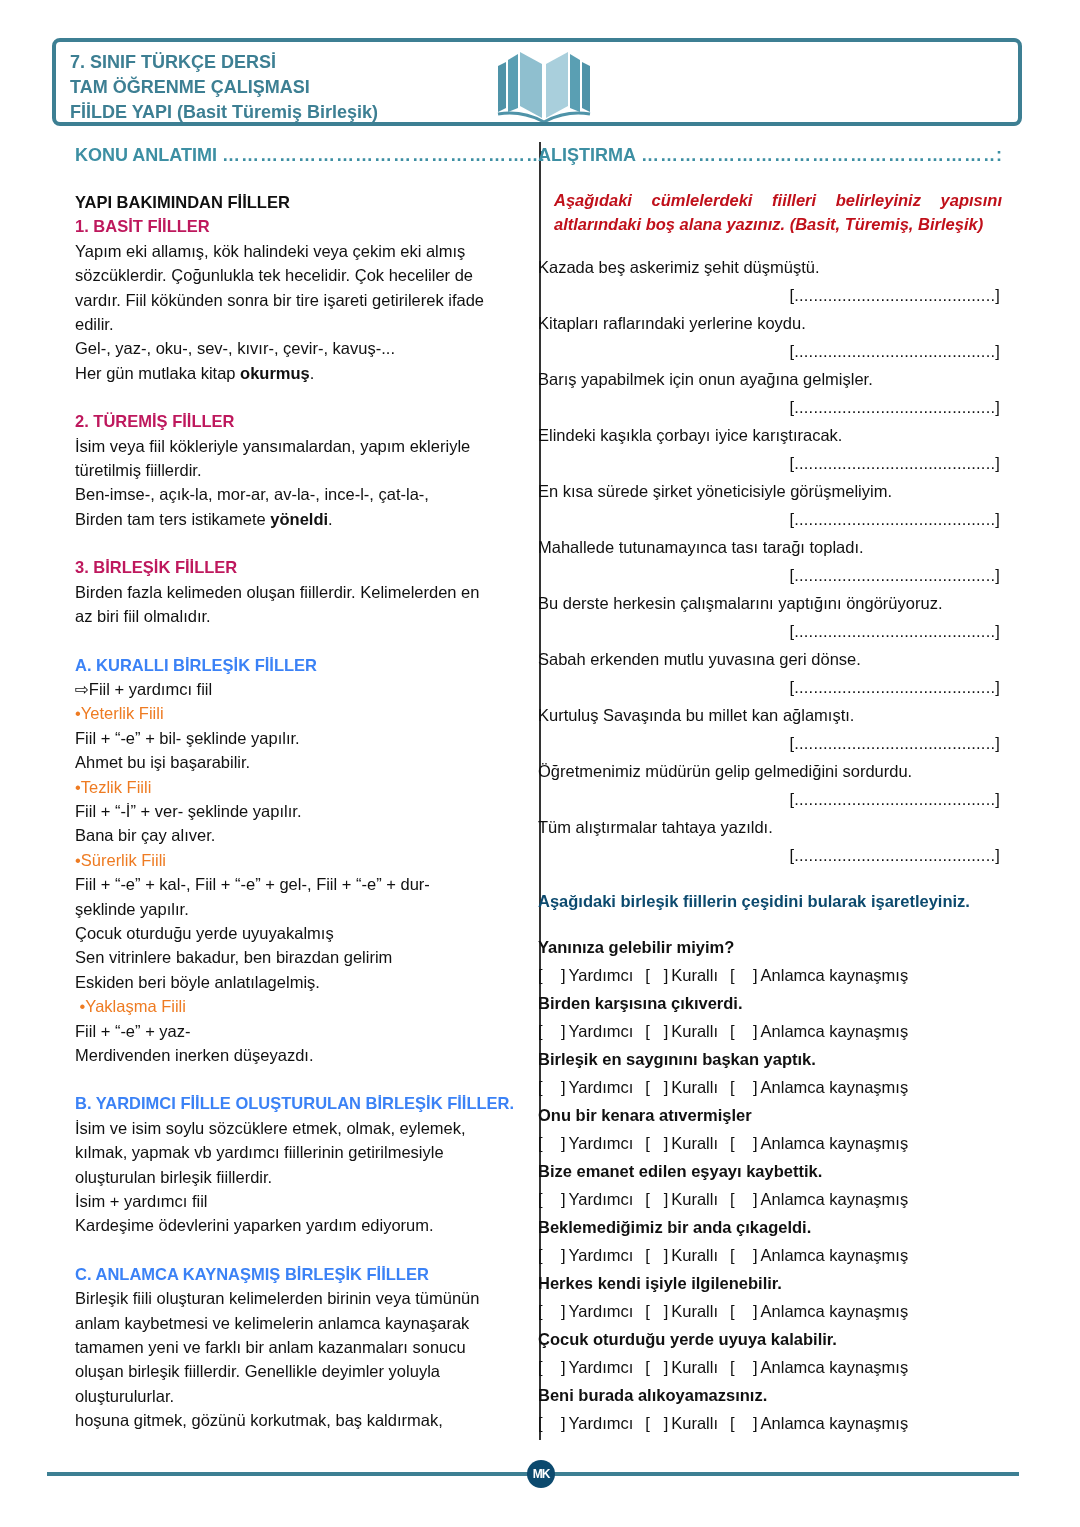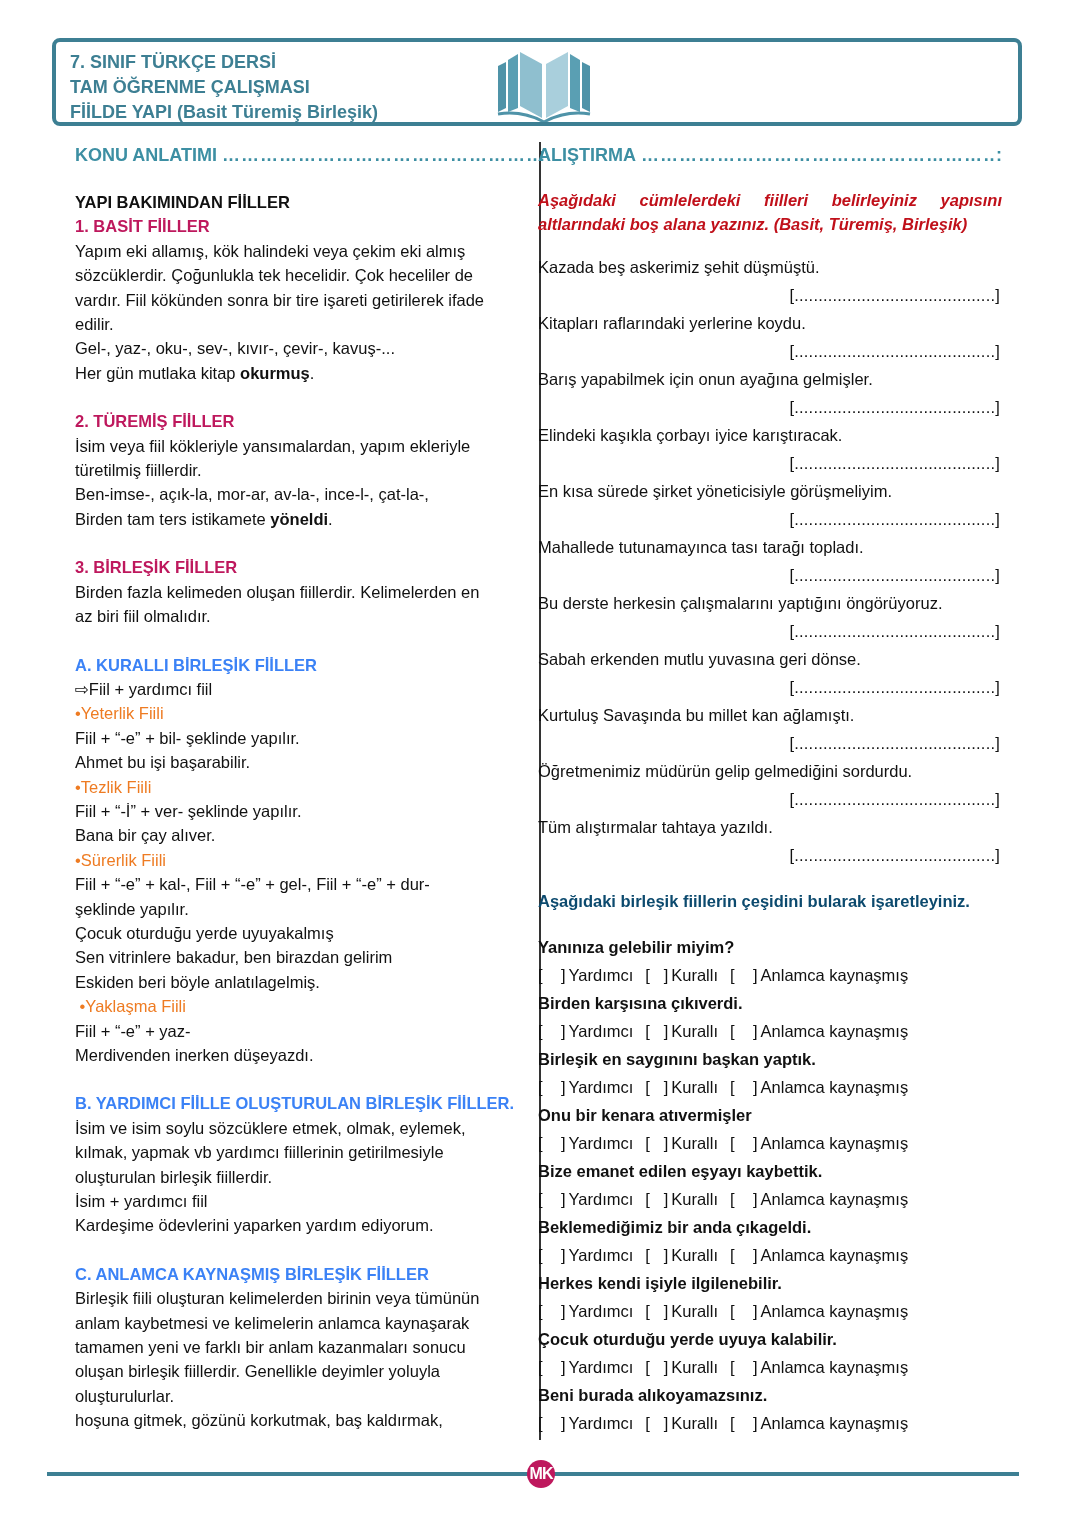--- a/index.html
+++ b/index.html
@@ -33,40 +33,40 @@
     .line { font-size: 16.5px; line-height: 24.4px; white-space: nowrap; }
     .bold { font-weight: bold; text-align: center; }
     .h-black { font-weight: bold; font-size: 16.5px; line-height: 24.4px; }
     .h-blue { font-weight: bold; color: #be185d; font-size: 16.5px; line-height: 24.4px; }
     .h-teal { font-weight: bold; color: #3b82f6; font-size: 16.5px; line-height: 24.4px; }
     .h-orange { color: #ee7b22; font-size: 16.5px; line-height: 24.4px; }
     .gap { height: 24px; }
 
     .instr-red {
       color: #c0101a; font-weight: bold; font-style: italic;
-      font-size: 16.5px; line-height: 24.4px; text-align: justify; text-align-last: left;
+      font-size: 16.5px; line-height: 24.4px; text-align: justify; text-align-last: left; margin-left: 16px;
     }
     .ex-item { margin: 0; }
     .ex-sentence { font-size: 16.5px; line-height: 28px; white-space: nowrap; }
     .ex-answer {
       font-size: 16.5px; line-height: 28px; text-align: right; padding-right: 2px;
       letter-spacing: 0.2px;
     }
     .instr-teal { font-weight: bold; color: #0c4a6e; font-size: 16.5px; line-height: 24px; }
     .q-sentence { font-weight: bold; font-size: 16.5px; line-height: 28px; white-space: nowrap; }
     .q-options { font-size: 16.5px; line-height: 28px; white-space: nowrap; display: flex; }
     .opt { display: inline-flex; align-items: center; margin-right: 12px; }
     .opt .box { white-space: pre; }
 
     .footer-line {
       position: absolute; left: 47px; top: 1472px; width: 972px; height: 4px; background: #3d7f93;
     }
     .footer-badge {
       position: absolute; left: 527px; top: 1460px; width: 28px; height: 28px; border-radius: 50%;
-      background: #be185d; color: #ffffff; font-weight: bold; font-size: 16px;
+      background: #0c4a6e; color: #ffffff; font-weight: bold; font-size: 12px;
       display: flex; align-items: center; justify-content: center; letter-spacing: -1px;
     }
   </style>
 </head>
 <body>
 
 <div class="header-box">
   <div class="header-text">
     <div>7. SINIF TÜRKÇE DERSİ</div>
     <div>TAM ÖĞRENME ÇALIŞMASI</div>

